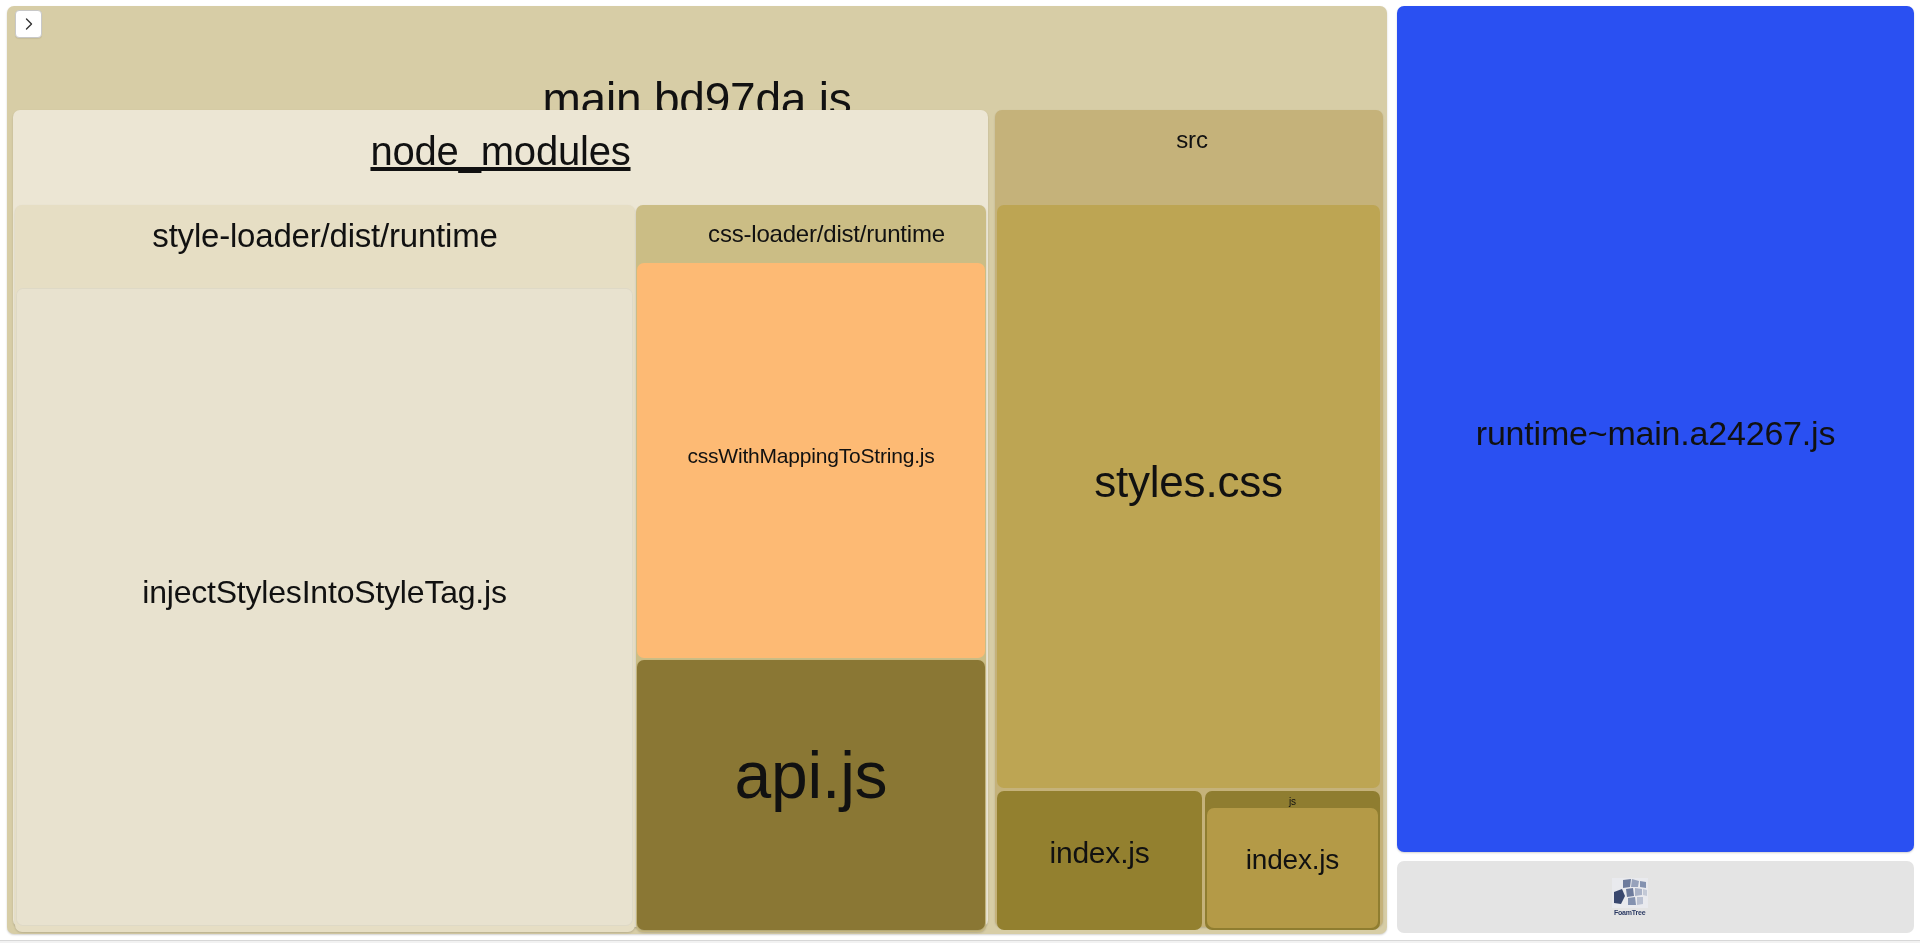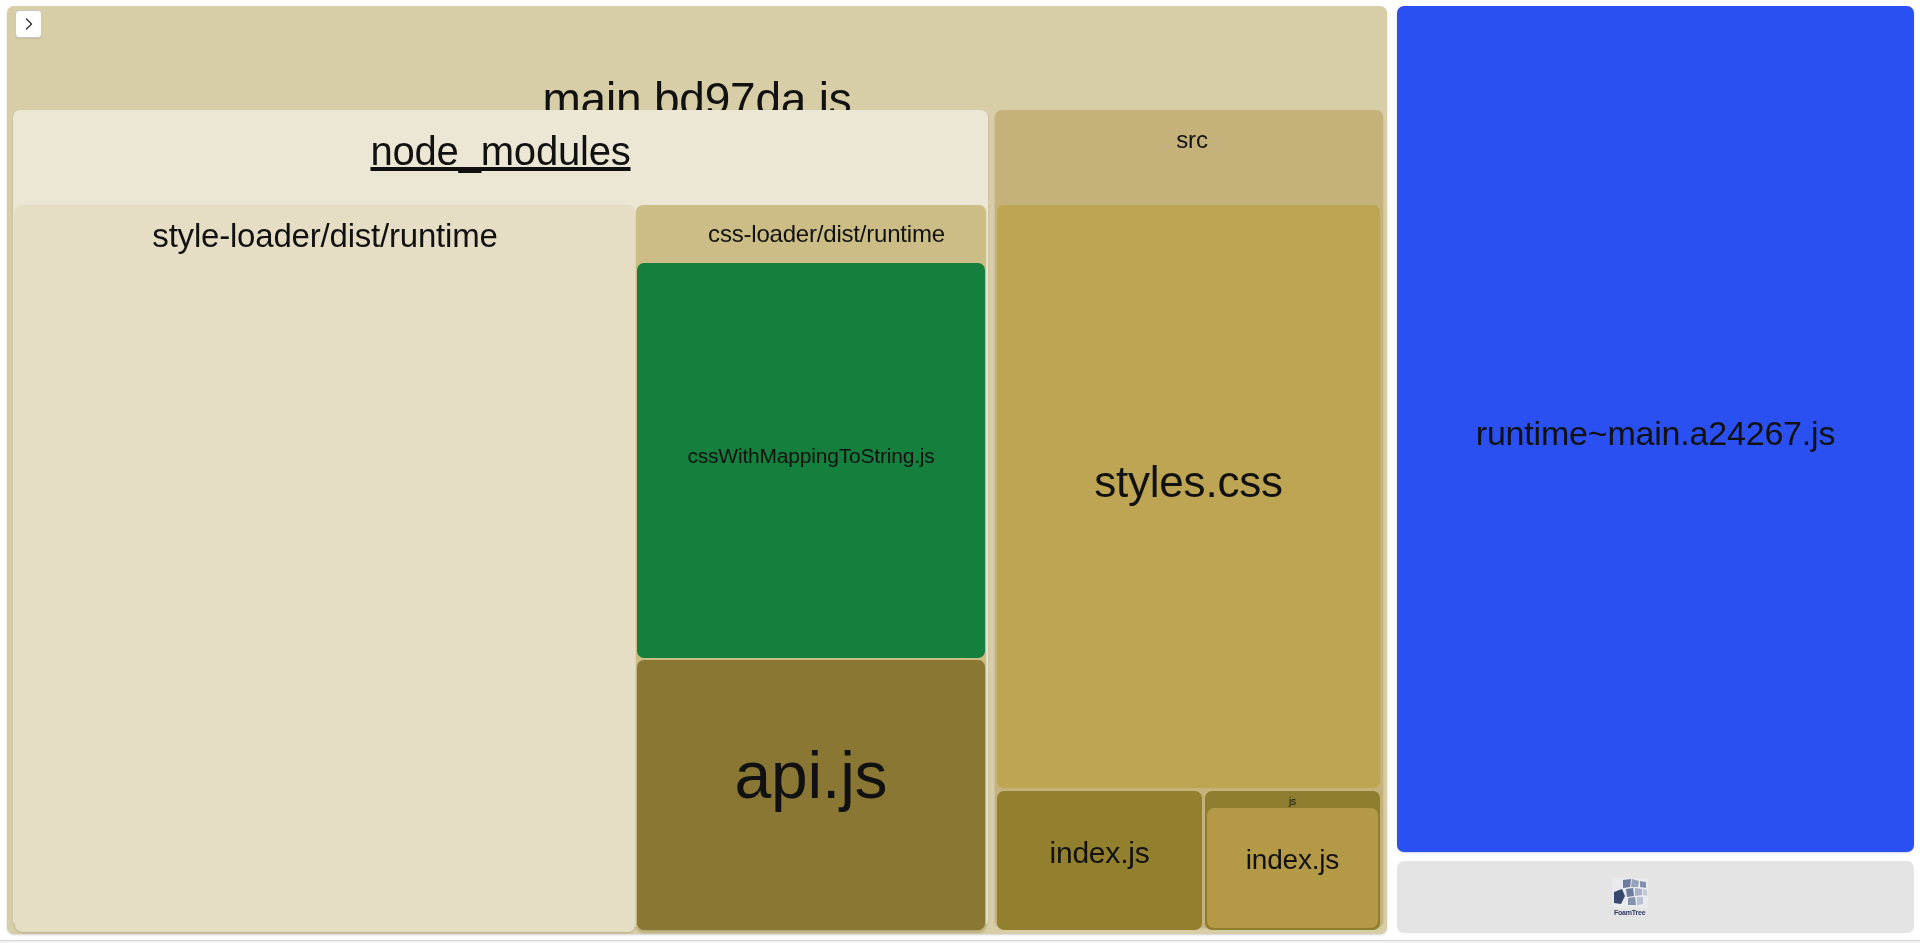--- a/index.html
+++ b/index.html
@@ -92,21 +92,21 @@
   #grp-css-loader-label {
     top: 17px;
     font-size: 24px;
     margin-left: 31px;
   }
 
   
   #leaf-cwmts {
     left: 637px; top: 263px;
     width: 348px; height: 395px;
-    background: #15803d;
+    background: #fdba74;
   }
   #leaf-cwmts-label {
     top: 182px;
     font-size: 21px;
   }
 
   
   #leaf-api {
     left: 637px; top: 660px;
     width: 348px; height: 270px;
@@ -252,20 +252,23 @@
   </div>
 
   <div class="cell" id="grp-node-modules">
     <div class="cell-label" id="grp-node-modules-label">node_modules</div>
   </div>
 
   <div class="cell" id="grp-style-loader">
     <div class="cell-label" id="grp-style-loader-label">style-loader/dist/runtime</div>
   </div>
 
+  <div class="cell" id="leaf-inject">
+    <div class="cell-label" id="leaf-inject-label">injectStylesIntoStyleTag.js</div>
+  </div>
 
   <div class="cell" id="grp-css-loader">
     <div class="cell-label" id="grp-css-loader-label">css-loader/dist/runtime</div>
   </div>
 
   <div class="cell" id="leaf-cwmts">
     <div class="cell-label" id="leaf-cwmts-label">cssWithMappingToString.js</div>
   </div>
 
   <div class="cell" id="leaf-api">

